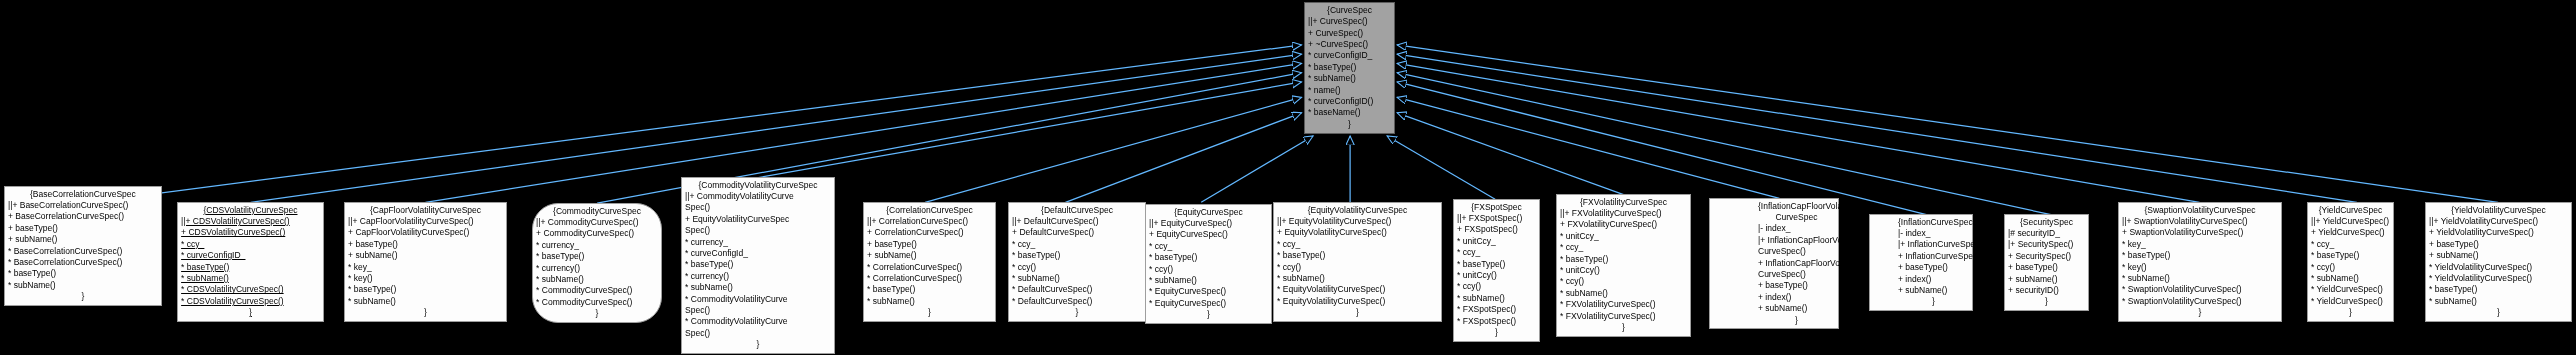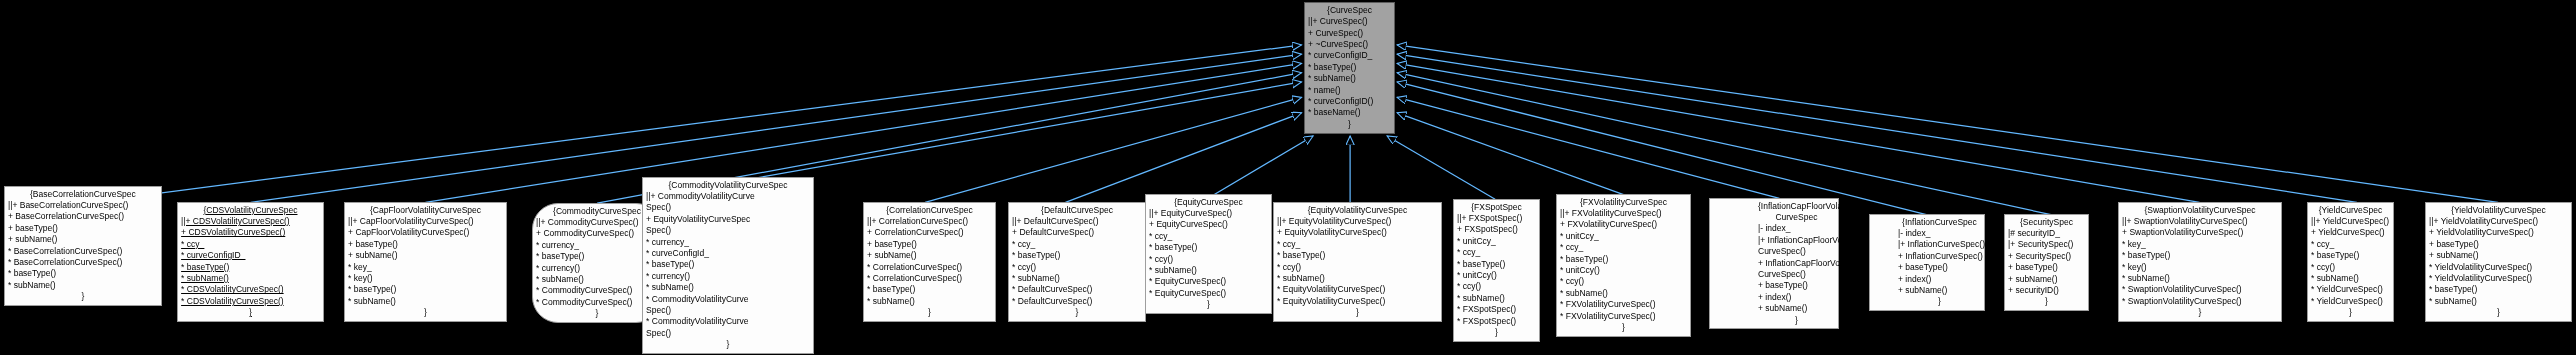--- a/index.html
+++ b/index.html
@@ -112,21 +112,21 @@
       <div class="m">||+ CommodityCurveSpec()</div>
       <div class="m">+ CommodityCurveSpec()</div>
       <div class="m">* currency_</div>
       <div class="m">* baseType()</div>
       <div class="m">* currency()</div>
       <div class="m">* subName()</div>
       <div class="m">* CommodityCurveSpec()</div>
       <div class="m">* CommodityCurveSpec()</div>
       <div class="c">}</div>
     </div>
-    <div class="node" style="left: 642px; top: 177px; width: 172px;">
+    <div class="node" style="left: 681px; top: 177px; width: 154px;">
       <div class="t">{CommodityVolatilityCurveSpec</div>
       <div class="m">||+ CommodityVolatilityCurve</div>
       <div class="m">Spec()</div>
       <div class="m">+ EquityVolatilityCurveSpec</div>
       <div class="m">Spec()</div>
       <div class="m">* currency_</div>
       <div class="m">* curveConfigId_</div>
       <div class="m">* baseType()</div>
       <div class="m">* currency()</div>
       <div class="m">* subName()</div>
@@ -153,21 +153,21 @@
       <div class="m">||+ DefaultCurveSpec()</div>
       <div class="m">+ DefaultCurveSpec()</div>
       <div class="m">* ccy_</div>
       <div class="m">* baseType()</div>
       <div class="m">* ccy()</div>
       <div class="m">* subName()</div>
       <div class="m">* DefaultCurveSpec()</div>
       <div class="m">* DefaultCurveSpec()</div>
       <div class="c">}</div>
     </div>
-    <div class="node" style="left: 1145px; top: 194px; width: 127px;">
+    <div class="node" style="left: 1145px; top: 204px; width: 127px;">
       <div class="t">{EquityCurveSpec</div>
       <div class="m">||+ EquityCurveSpec()</div>
       <div class="m">+ EquityCurveSpec()</div>
       <div class="m">* ccy_</div>
       <div class="m">* baseType()</div>
       <div class="m">* ccy()</div>
       <div class="m">* subName()</div>
       <div class="m">* EquityCurveSpec()</div>
       <div class="m">* EquityCurveSpec()</div>
       <div class="c">}</div>
@@ -218,21 +218,21 @@
       <div class="m">|- index_</div>
       <div class="m">|+ InflationCapFloorVolatility</div>
       <div class="m">CurveSpec()</div>
       <div class="m">+ InflationCapFloorVolatility</div>
       <div class="m">CurveSpec()</div>
       <div class="m">+ baseType()</div>
       <div class="m">+ index()</div>
       <div class="m">+ subName()</div>
       <div class="c">}</div>
     </div>
-    <div class="node" style="left: 1869px; top: 214px; width: 116px; padding-left: 28px;">
+    <div class="node" style="left: 1869px; top: 214px; width: 104px; padding-left: 28px;">
       <div class="t">{InflationCurveSpec</div>
       <div class="m">|- index_</div>
       <div class="m">|+ InflationCurveSpec()</div>
       <div class="m">+ InflationCurveSpec()</div>
       <div class="m">+ baseType()</div>
       <div class="m">+ index()</div>
       <div class="m">+ subName()</div>
       <div class="c">}</div>
     </div>
     <div class="node" style="left: 2004px; top: 214px; width: 85px;">

